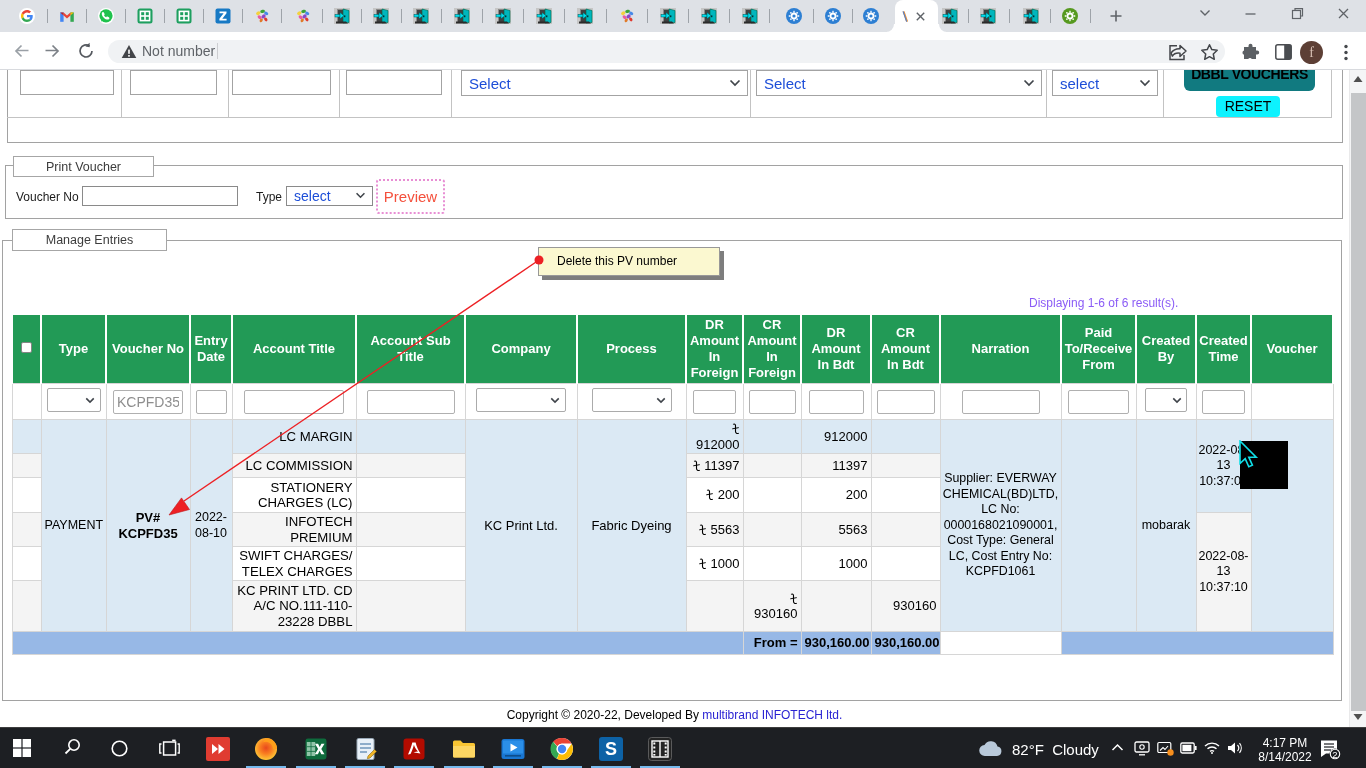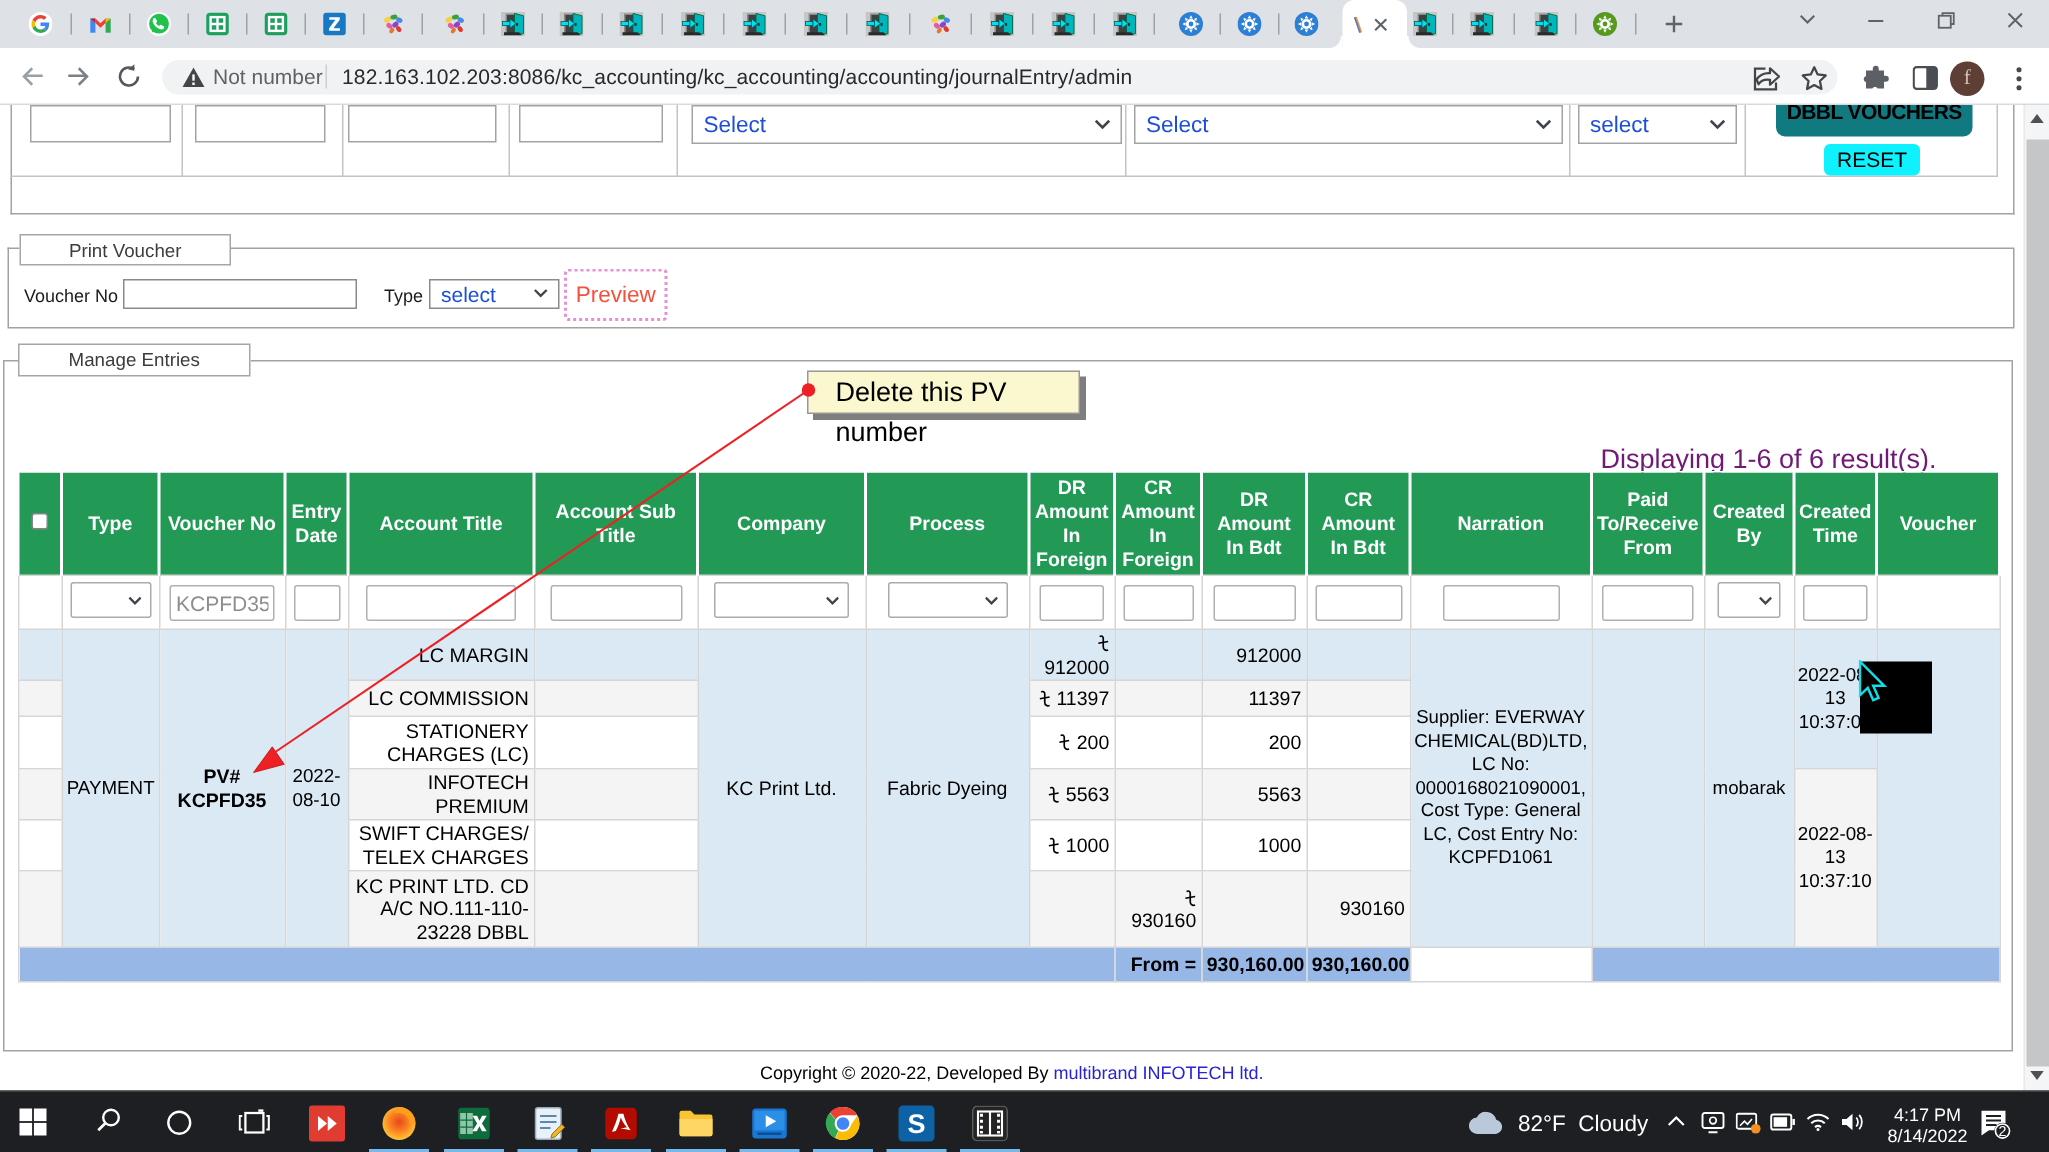--- a/index.html
+++ b/index.html
@@ -285,21 +285,20 @@
       <path d="M12.6 0.8 L12.6 5.2 L8.4 4.4 Z" fill="#54585e"></path>
     </svg>
 <div id="omnibox"></div>
 <svg class="navic" style="left:121px;top:12px" width="16" height="15" viewBox="0 0 16 15">
       <path d="M8 1 L15.3 14 H0.7 Z" fill="#434549"></path>
       <rect x="7.2" y="5.6" width="1.6" height="4.2" fill="#fff"></rect>
       <rect x="7.2" y="11" width="1.6" height="1.7" fill="#fff"></rect>
     </svg>
 <div id="nsec">Not number</div>
 <div class="abs" style="left:217px;top:11px;width:1px;height:16px;background:#cdced1"></div>
-<div id="urltxt">182.163.102.203:8086/kc_accounting/kc_accounting/accounting/journalEntry/admin</div>
 <svg class="navic" style="left:1168px;top:11px" width="20" height="19" viewBox="0 0 20 19">
       <path d="M3 10 C5.5 6.5 9 5.6 12 5.8 L12 2.5 L18 8 L12 13.5 L12 10.2 C9 9.8 5.8 10.8 4.4 13.2 Z" fill="none" stroke="#434549" stroke-width="1.5" stroke-linejoin="round"></path>
       <path d="M9 2.8 H2 V16.5 H16 V12" fill="none" stroke="#434549" stroke-width="1.5"></path>
     </svg>
 <svg class="navic" style="left:1200px;top:11px" width="19" height="19" viewBox="0 0 19 19">
       <path d="M9.5 1.8 L11.8 6.6 L17.2 7.3 L13.3 11 L14.3 16.3 L9.5 13.7 L4.7 16.3 L5.7 11 L1.8 7.3 L7.2 6.6 Z" fill="none" stroke="#43464a" stroke-width="1.5" stroke-linejoin="round"></path>
     </svg>
 <svg class="navic" style="left:1241px;top:11px" width="19" height="19" viewBox="0 0 19 19">
       <path d="M7.5 2.8 a2 2 0 0 1 4 0 l0 1.2 l3.5 0 l0 3.5 l1.2 0 a2 2 0 0 1 0 4 l-1.2 0 l0 4.5 l-4.2 0 a2.2 2.2 0 0 0 -3.6 0 l-4.2 0 l0 -4.2 a2.2 2.2 0 0 1 0 -4.2 l0 -3.6 l4.5 0 Z" fill="#5c6064"></path>
     </svg>
@@ -366,21 +365,21 @@
       <path d="M1.5 1.5 L6 6 L10.5 1.5" fill="none" stroke="#40454b" stroke-width="1.8"></path>
     </svg></div>
 <div class="abs" style="left:376px;top:179px;width:69px;height:35px;background:#fff;border:2px dotted #e88ed4;border-radius:3px;color:#f4503c;font-size:15px;text-align:center;line-height:31px">Preview</div>
 
 <div class="bline" style="left:2px;top:240px;width:10px;height:1px"></div>
 <div class="bline" style="left:167px;top:240px;width:1174px;height:1px"></div>
 <div class="bline" style="left:2px;top:240px;width:1px;height:460px"></div>
 <div class="bline" style="left:1341px;top:240px;width:1px;height:460px"></div>
 <div class="bline" style="left:2px;top:700px;width:1340px;height:1px"></div>
 <div class="legend" style="left:12px;top:229px;width:155px;height:22px;line-height:21px">Manage Entries</div>
-<div class="abs" style="left:1029px;top:296px;width:300px;font-size:18px;color:#701a75;text-align:center">Displaying 1-6 of 6 result(s).</div>
+<div class="abs" style="left:1029px;top:296px;width:300px;font-size:12px;color:#8b5cf6;text-align:left">Displaying 1-6 of 6 result(s).</div>
 <div id="grid">
 <table>
 <colgroup>
         <col style="width:29px">
         <col style="width:65px">
         <col style="width:84px">
         <col style="width:42px">
         <col style="width:124px">
         <col style="width:109px">
         <col style="width:112px">
@@ -540,21 +539,21 @@
 <div class="abs" style="left:1240px;top:441px;width:48px;height:48px;background:#000"></div>
 <svg class="abs" style="left:1239px;top:440px" width="24" height="32" viewBox="0 0 24 32">
     <path d="M1 1 L1 23.5 L6.2 18.6 L9.8 26.8 L13.4 25.2 L9.8 17.2 L17.2 17.2 Z" fill="#000" stroke="#10dfe8" stroke-width="1.6"></path>
   </svg>
 
 <svg class="abs" style="left:0;top:0;pointer-events:none;z-index:5" width="1366" height="768" viewBox="0 0 1366 768">
 <line x1="539" y1="260" x2="184" y2="501" stroke="#ed2024" stroke-width="1.4"></line>
 <polygon points="169,515 181.5,497.9 189.5,509.5" fill="#ed2024" stroke="#c0161a" stroke-width="0.6"></polygon>
 <circle cx="539" cy="260" r="4.5" fill="#ed2024"></circle>
 </svg>
-<div class="abs" style="left:538px;top:247px;width:182px;height:29px;background:#fbf8d0;border:1px solid #989898;box-shadow:4px 4px 0 #7e7e7e;font-size:18px;color:#000;line-height:27px;padding-left:18px">Delete this PV number</div>
+<div class="abs" style="left:538px;top:247px;width:182px;height:29px;background:#fbf8d0;border:1px solid #989898;box-shadow:4px 4px 0 #7e7e7e;font-size:12px;color:#000;line-height:27px;padding-left:18px">Delete this PV number</div>
 
 <div class="abs" style="left:0;top:708px;width:1349px;text-align:center;font-size:12px;color:#000">Copyright © 2020-22, Developed By <span style="color:#2a23d3">multibrand INFOTECH ltd.</span></div>
 <div id="sbar">
     <div id="sthumb"></div>
   </div>
 <div id="taskbar">
 <svg class="abs" style="left:12px;top:10px" width="20" height="20" viewBox="0 0 20 20">
       <g fill="#fff">
         <rect x="1" y="1" width="8.4" height="8.4"></rect>
         <rect x="10.6" y="1" width="8.4" height="8.4"></rect>

